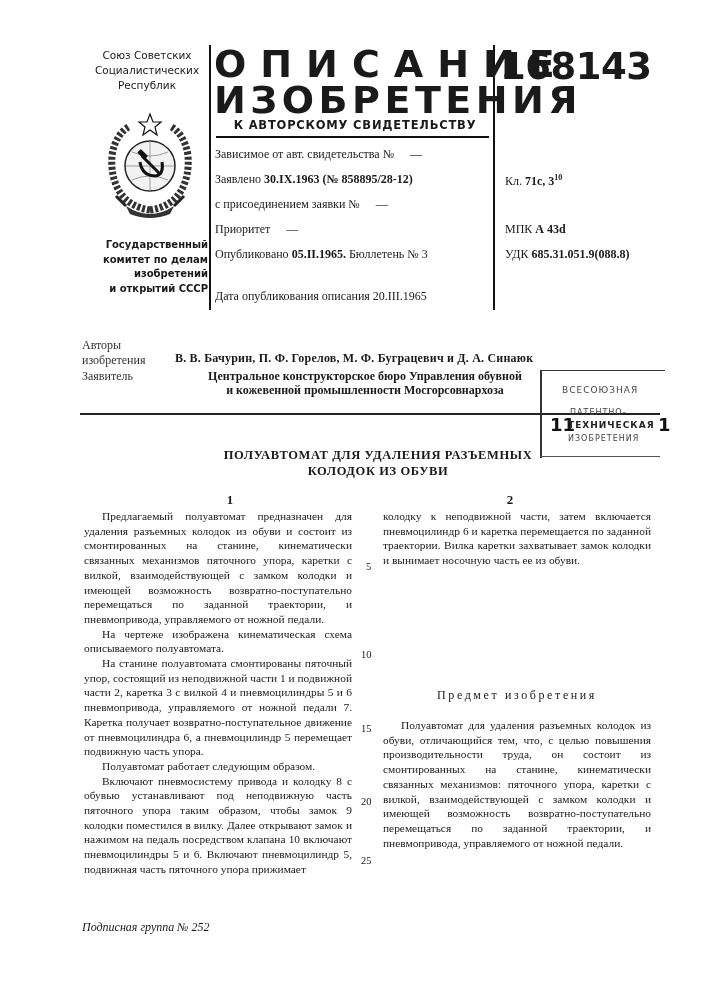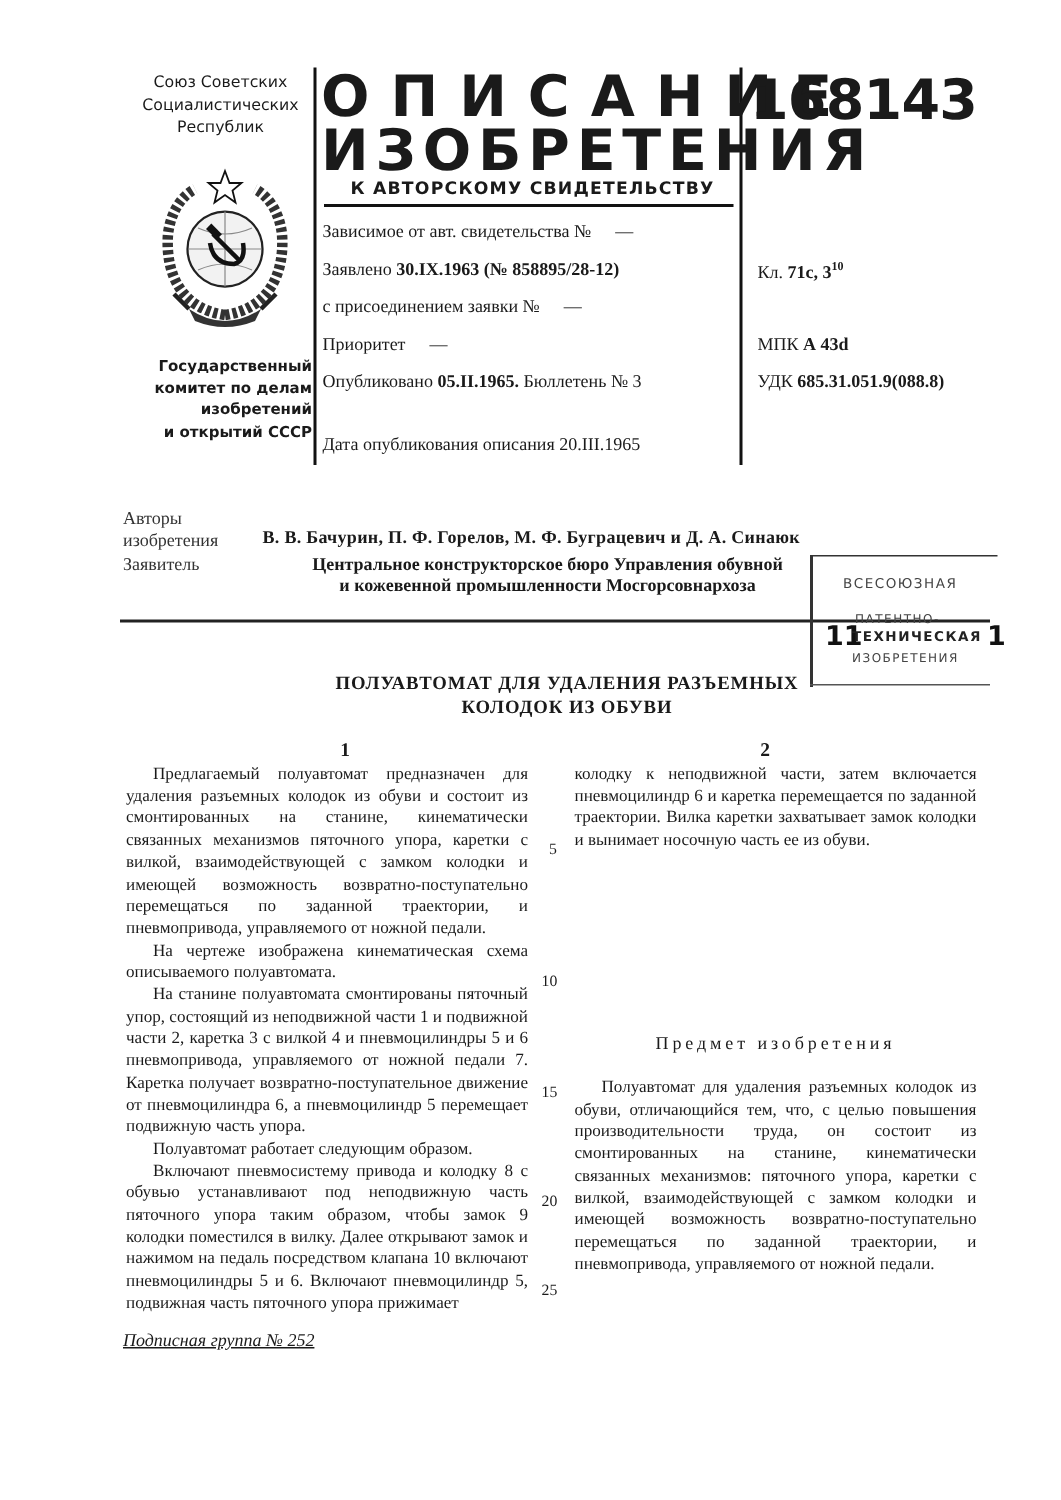--- a/index.html
+++ b/index.html
@@ -57,21 +57,21 @@
   #colnum2 { left:490px; top:492px; width:40px; }
 
   .col { font-size:11.4px; line-height:14.7px; text-align:justify; }
   .col p { margin:0; text-indent:18px; }
   #col1 { left:84px; top:509px; width:268px; }
   #col2 { left:383px; top:509px; width:268px; }
 
   .lnum { font-size:10.5px; }
   #heading2 { left:383px; top:688px; width:268px; text-align:center; font-size:12px; letter-spacing:2.6px; }
 
-  #footer { left:82px; top:886px; font-size:12px; font-style:italic;text-decoration:underline; }
+  #footer { left:82px; top:920px; font-size:12px; font-style:italic; }
 </style>
 </head>
 <body>
 
 <div id="union" class="abs sans">
   <div>Союз Советских</div>
   <div>Социалистических</div>
   <div>Республик</div>
 </div>
 

